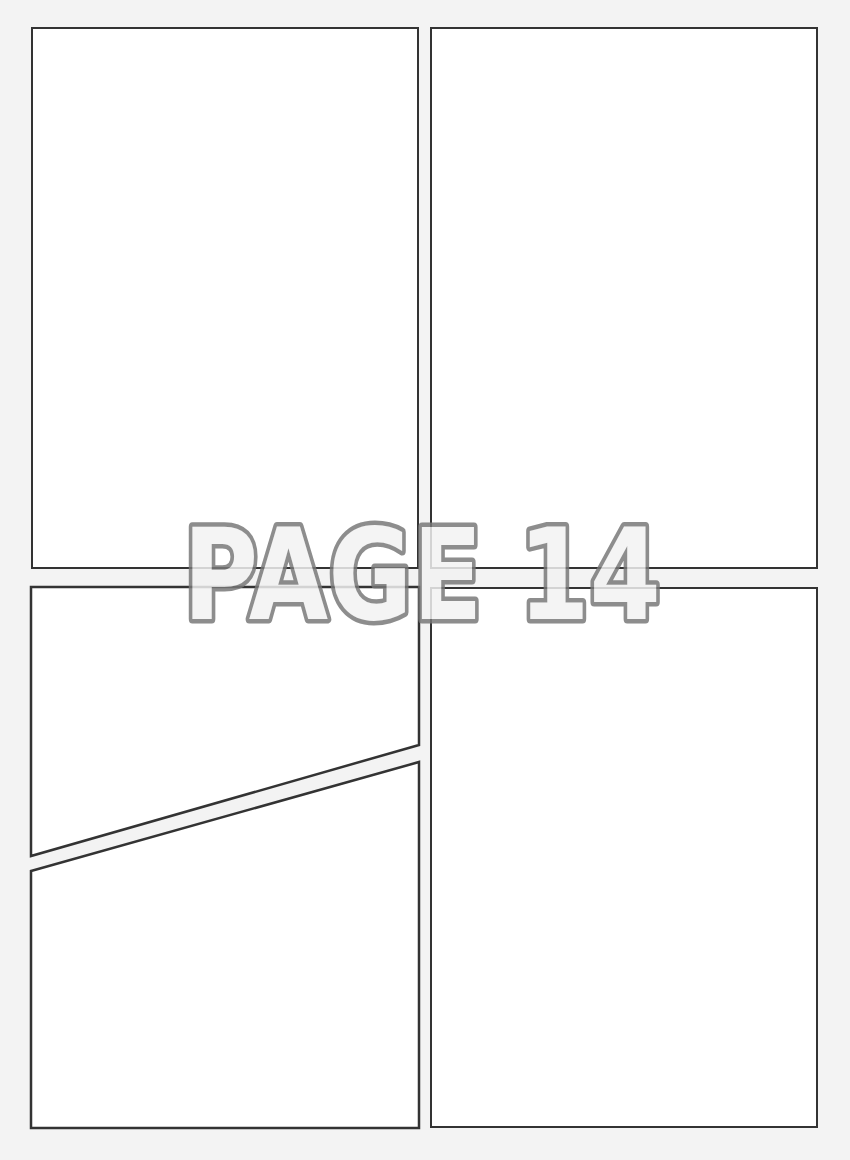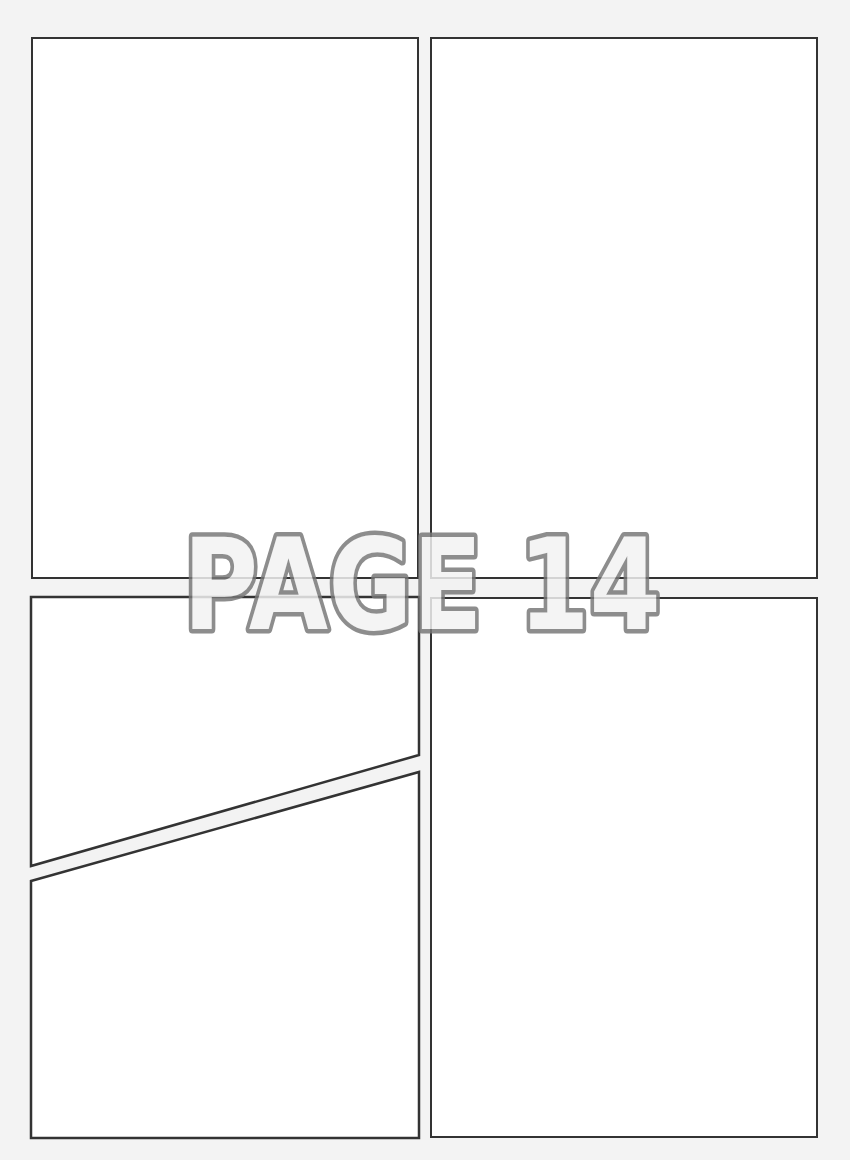--- a/index.html
+++ b/index.html
@@ -12,21 +12,21 @@
   * { margin: 0; padding: 0; box-sizing: border-box; }
   html, body {
     width: 850px; height: 1160px;
     font-family: "DejaVu Sans", "Liberation Sans", sans-serif;
   }
   body {
     position: relative;
     background: var(--background);
     overflow: hidden;
   }
-  .page { position: absolute; inset: 0; margin-top: 10px; }
+  .page { position: absolute; inset: 0; }
   .panel {
     position: absolute;
     background: var(--panel_fill);
     border: 2.5px solid var(--panel_border);
   }
   .panel-top-left  { left: 31px;  top: 27px;  width: 388px; height: 542px; }
   .panel-top-right { left: 430px; top: 27px;  width: 388px; height: 542px; }
   .panel-bottom-right { left: 430px; top: 587px; width: 388px; height: 541px; }
   .diagonal-layer, .watermark-layer {
     position: absolute; left: 0; top: 0; width: 850px; height: 1160px;

